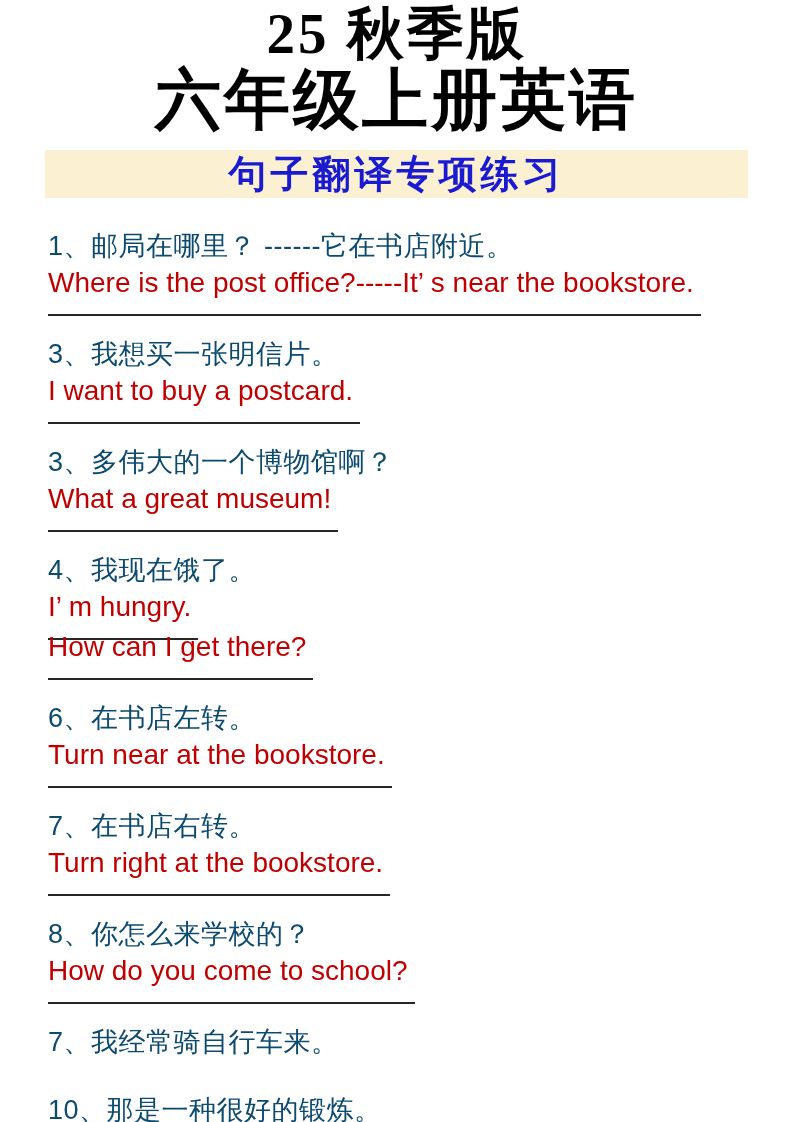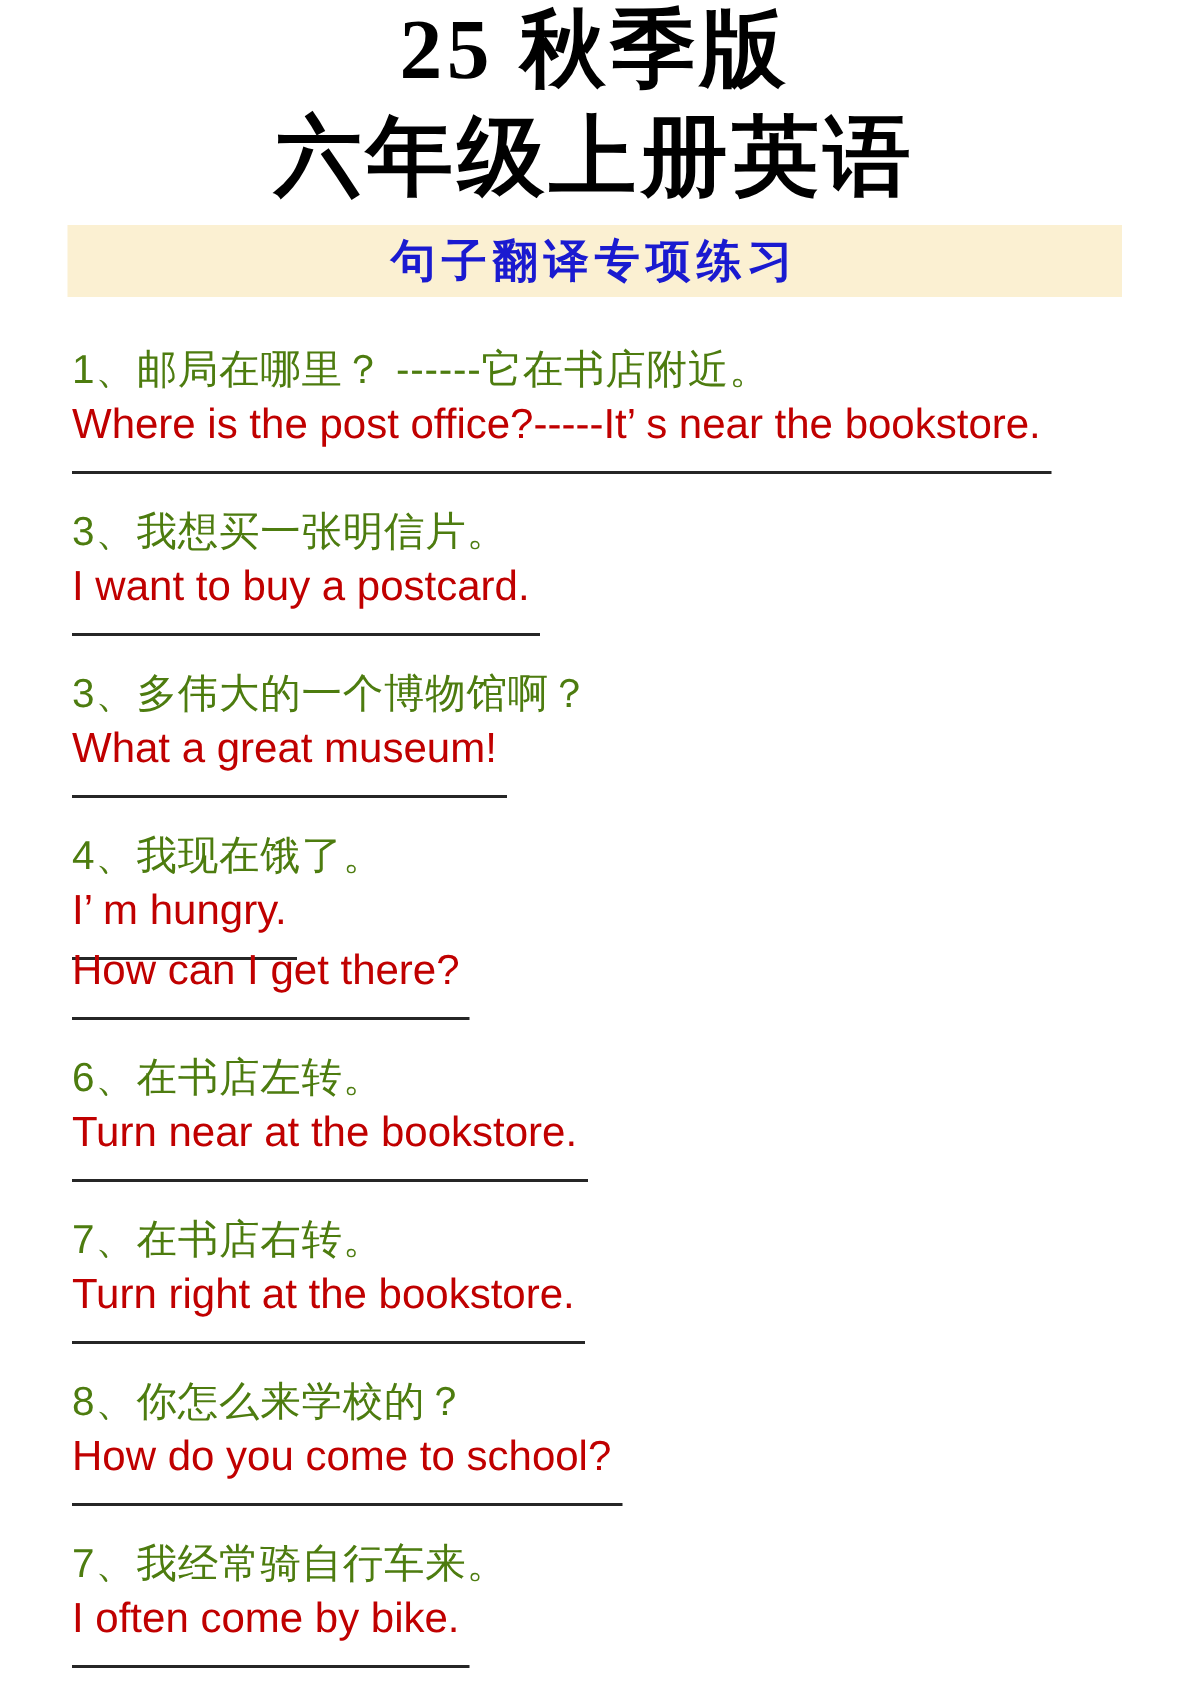--- a/index.html
+++ b/index.html
@@ -25,49 +25,49 @@
     font-family: "Liberation Serif", "DejaVu Serif", serif;
     font-weight: 700;
     font-size: 57px;
     line-height: 68px;
     color: #000000;
     letter-spacing: 3px;
   }
   .doc-title-2 {
     margin: 0;
     text-align: center;
-    font-family: Liberation Sans, sans-serif;
+    font-family: Liberation Mono, monospace;
     font-weight: 700;
-    font-size: 58px;
+    font-size: 66px;
     line-height: 74px;
     color: #000000;
     letter-spacing: 3px;
   }
   .banner {
     margin: 8px 45px 0 45px;
     height: 48px;
     background: #FBF0D2;
     display: flex;
     align-items: center;
     justify-content: center;
   }
   .banner-text {
     font-family: "Liberation Serif", "DejaVu Serif", serif;
     font-weight: 700;
-    font-size: 30px;
+    font-size: 38px;
     color: #1A1AD0;
     letter-spacing: 4px;
   }
   .content {
     margin: 7px 40px 0 48px;
   }
   .pair { margin: 0; }
   .cn {
     font-size: 27px;
-    color: #4d7c0f;
+    color: #0c4a6e;
     line-height: 40px;
     letter-spacing: 0.5px;
     white-space: nowrap;
     margin-top: 28px;
   }
   .en-line {
     line-height: 40px;
     height: 40px;
   }
   .en {
@@ -145,23 +145,20 @@
 
     <div class="pair">
       <div class="cn">8、你怎么来学校的？</div>
       <div class="en-line">
         <span class="en">How do you come to school?</span>
       </div>
     </div>
 
     <div class="pair">
       <div class="cn">7、我经常骑自行车来。</div>
-      <div class="en-line">
-        <span class="en">I often come by bike.</span>
-      </div>
     </div>
 
     <div class="pair">
       <div class="cn">10、那是一种很好的锻炼。</div>
 
     </div>
   </div>
 
 </div>
 

